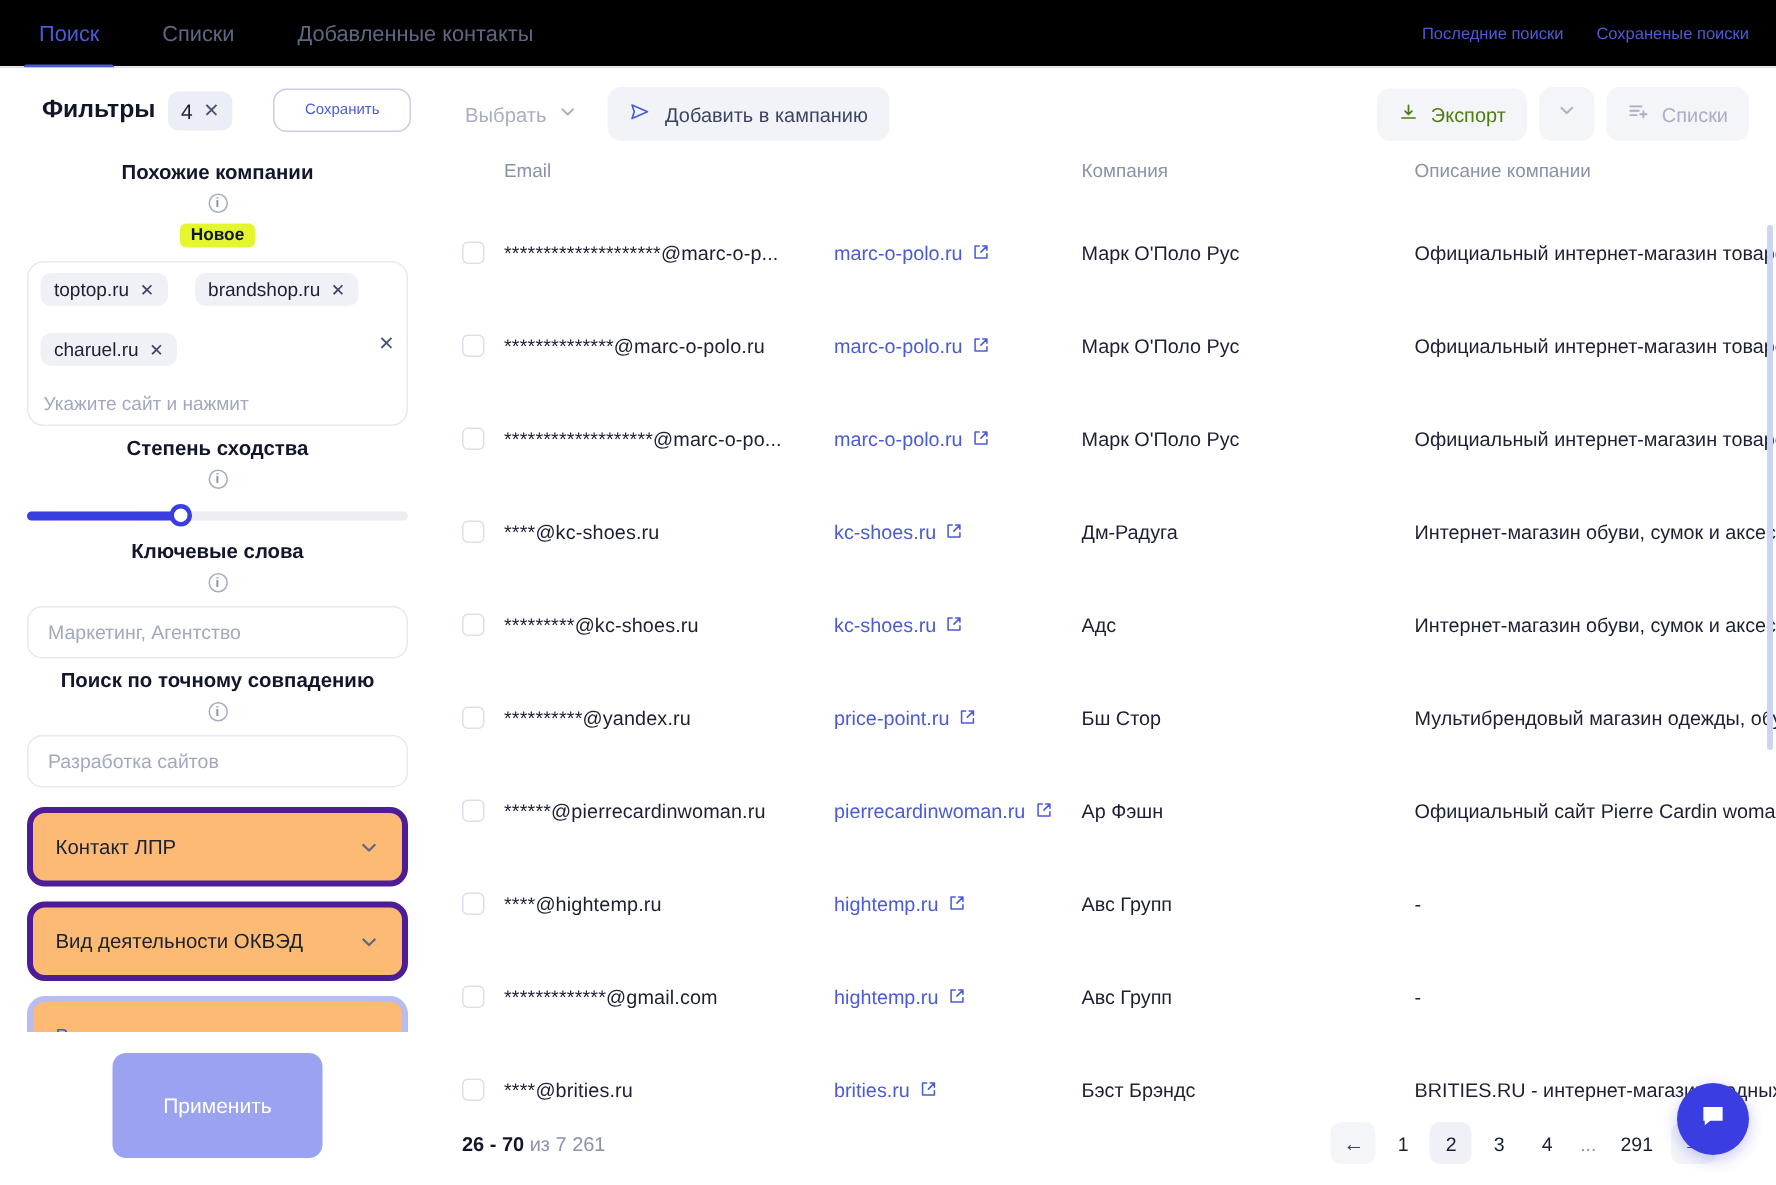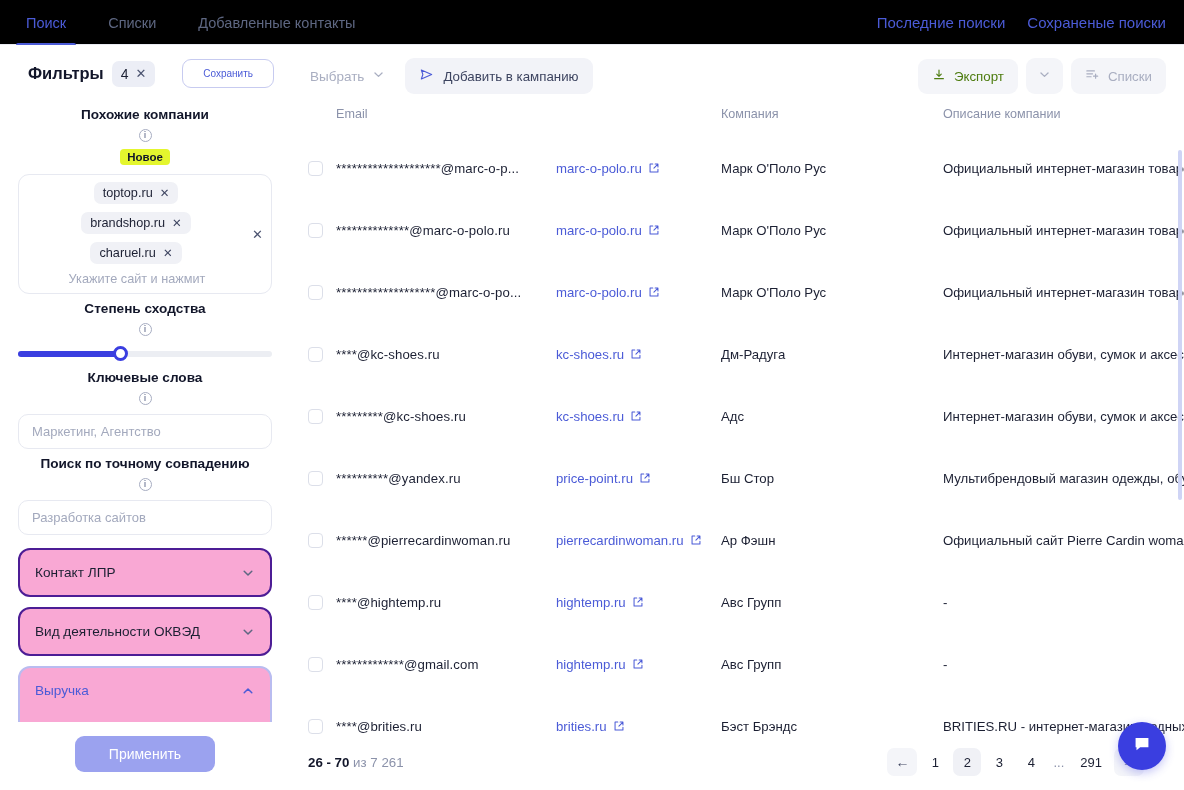--- a/index.html
+++ b/index.html
@@ -30,21 +30,21 @@
   }
   .tab.active { color: #4b5bd7; }
   .tab.active:after {
     content: ""; position: absolute; left: 0; right: 0; bottom: 0;
     height: 2px; background: #4b5bd7; border-radius: 2px 2px 0 0;
   }
   .topbar-right {
     position: absolute; right: 18px; top: 0; height: 45px;
     display: flex; align-items: center; gap: 22px;
   }
-  .toplink { font-size: 15px; color: #4b5bd7; cursor: pointer; white-space: nowrap; text-align: center; }
+  .toplink { font-size: 11px; color: #4b5bd7; cursor: pointer; white-space: nowrap; text-align: center; }
 
   
   .filters {
     position: absolute; left: 0; top: 45px;
     width: 290px; height: 745px;
     background: #fff; overflow: hidden;
   }
   .filters-head {
     display: flex; align-items: center; gap: 8px;
     padding: 14px 16px 12px 28px;
@@ -80,21 +80,21 @@
   .new-badge {
     background: #e4f62e; color: #12162a; border-radius: 4px;
     font-size: 11.5px; font-weight: 700; padding: 2px 7px;
   }
 
   
   .chips-box {
     position: relative;
     border: 1px solid #e7e9f1; border-radius: 11px;
     background: #fff; padding: 7px 26px 7px 8px;
-    display: flex; flex-wrap: wrap; gap: 8px; align-items: center; flex-direction: column;
+    display: flex; flex-wrap: wrap; gap: 18px; align-items: center;
   }
   .chip {
     display: inline-flex; align-items: center; gap: 7px;
     background: #f0f1f6; border-radius: 7px;
     padding: 4px 9px; font-size: 12.7px; color: #1c2033; cursor: pointer;
   }
   .chip .x { color: #3d4considerations; }
   .chip .x { color: #3d4460; font-size: 11.5px; }
   .chips-ph { font-size: 12.7px; color: #a3a9bd; padding-left: 2px; white-space: nowrap; }
   .chips-clear {
@@ -121,22 +121,22 @@
   .txt-input {
     width: 100%; height: 35px;
     border: 1px solid #e7e9f1; border-radius: 10px;
     background: #fff; padding: 0 13px;
     font-size: 13px; color: #1c2033; font-family: inherit; outline: none;
   }
   .txt-input::placeholder { color: #a3a9bd; }
 
   .accordion { padding: 0 18px; margin-top: 13px; }
   .acc {
-    border: 2px solid #4c1d95; border-radius: 12px;
-    background: #f9a8d4; margin-bottom: 10px; overflow: hidden;
+    border: 4px solid #4c1d95; border-radius: 12px;
+    background: #fdba74; margin-bottom: 10px; overflow: hidden;
   }
   .acc-head {
     display: flex; align-items: center;
     padding: 15px 15px; font-size: 13.6px; color: #1c2033; cursor: pointer;
   }
   .acc.open { border-color: #b9bcf0; }
   .acc.open .acc-head { color: #4b5bd7; }
   .chev { margin-left: auto; color: #5e6782; display: flex; }
   .acc.open .chev { color: #4b5bd7; }
   .acc-body { padding: 12px 13px 14px 13px; }
@@ -156,21 +156,21 @@
   }
   .value-chip .x { color: #8089b8; font-size: 11.5px; }
 
   .apply-wrap {
     position: absolute; left: 0; bottom: 0; width: 290px;
     padding: 14px 0 18px 0; text-align: center;
     background: #fff;
   }
   .apply-btn {
     background: #9ba2ef; color: #fff; border: none;
-    border-radius: 9px; padding: 10px 34px;
+    border-radius: 9px; padding: 27px 34px;
     font-size: 14px; cursor: pointer; font-family: inherit;
   }
 
   
   .main { position: absolute; left: 290px; top: 45px; width: 894px; height: 745px; background: #fff; }
   .main-toolbar {
     display: flex; align-items: center; height: 62px; padding: 0 18px 0 12px;
   }
   .tb-select {
     display: flex; align-items: center; gap: 8px;

